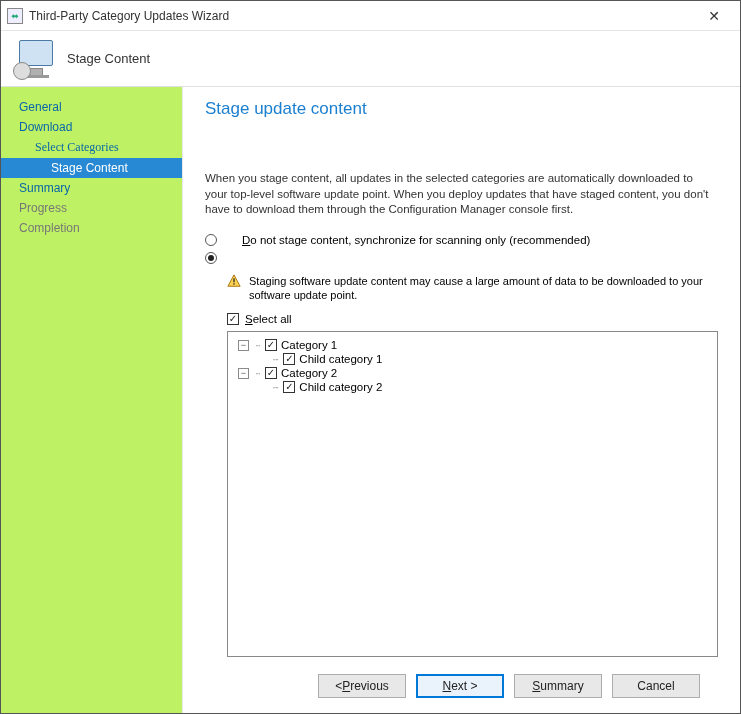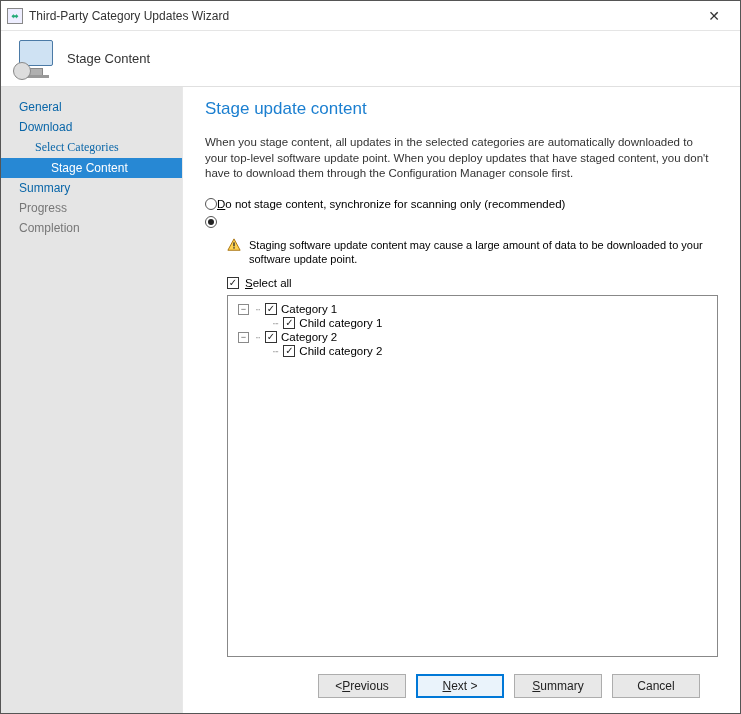--- a/index.html
+++ b/index.html
@@ -106,21 +106,21 @@
     }
 
     
     .body {
       flex: 1;
       display: flex;
       overflow: hidden;
     }
     .sidebar {
       width: 182px;
-      background: #e5e5e5;
+      background: #bef264;
       border-right: 1px solid #e8e8e8;
       padding-top: 10px;
     }
     .sidebar .nav-item {
       padding: 3px 12px 3px 18px;
       font-size: 12px;
       color: #0a66a8;
       cursor: pointer;
       white-space: nowrap;
     }
@@ -138,32 +138,32 @@
       flex: 1;
       display: flex;
       flex-direction: column;
       padding: 12px 22px 0 22px;
       overflow: hidden;
     }
     .page-title {
       color: #1b7fd0;
       font-size: 17px;
       font-weight: 400;
-      margin-bottom: 16px;
+      margin-bottom: 52px;
     }
     .desc {
       font-size: 11.5px;
       color: #333;
       line-height: 1.35;
       margin-bottom: 16px;
     }
     .radio-row {
       display: flex;
       align-items: center;
-      gap: 0;
+      gap: 25px;
       margin-bottom: 6px;
       font-size: 11.5px;
     }
     .radio-outer {
       width: 12px; height: 12px;
       border: 1px solid #555;
       border-radius: 50%;
       display: flex;
       align-items: center;
       justify-content: center;

